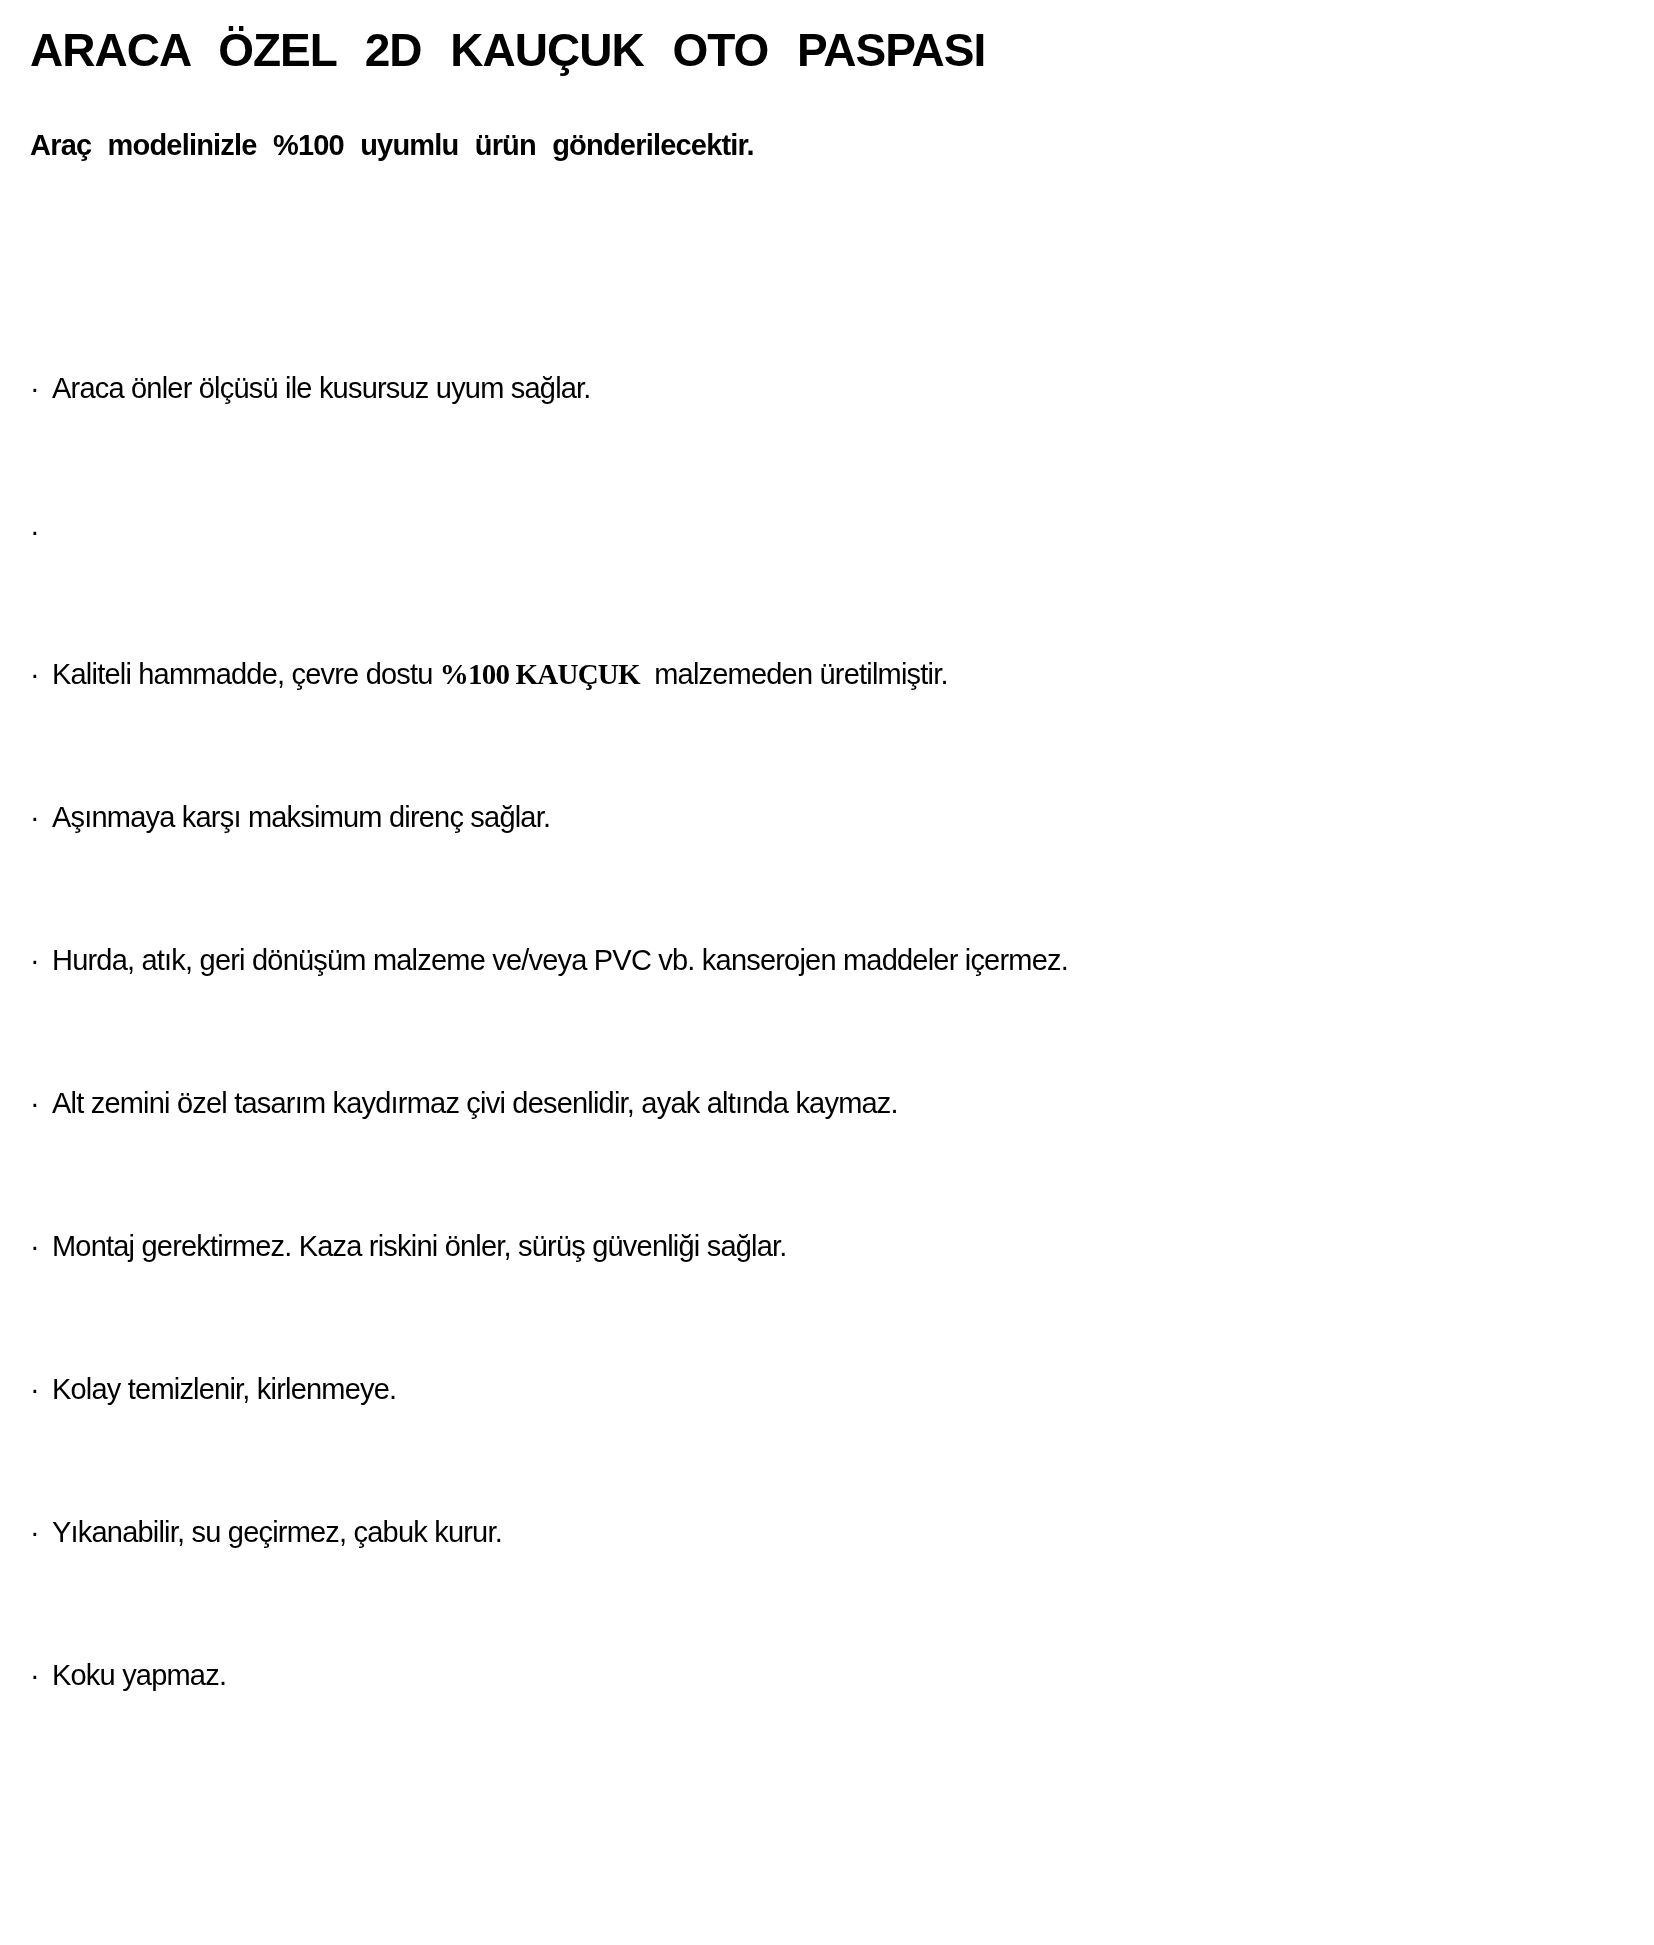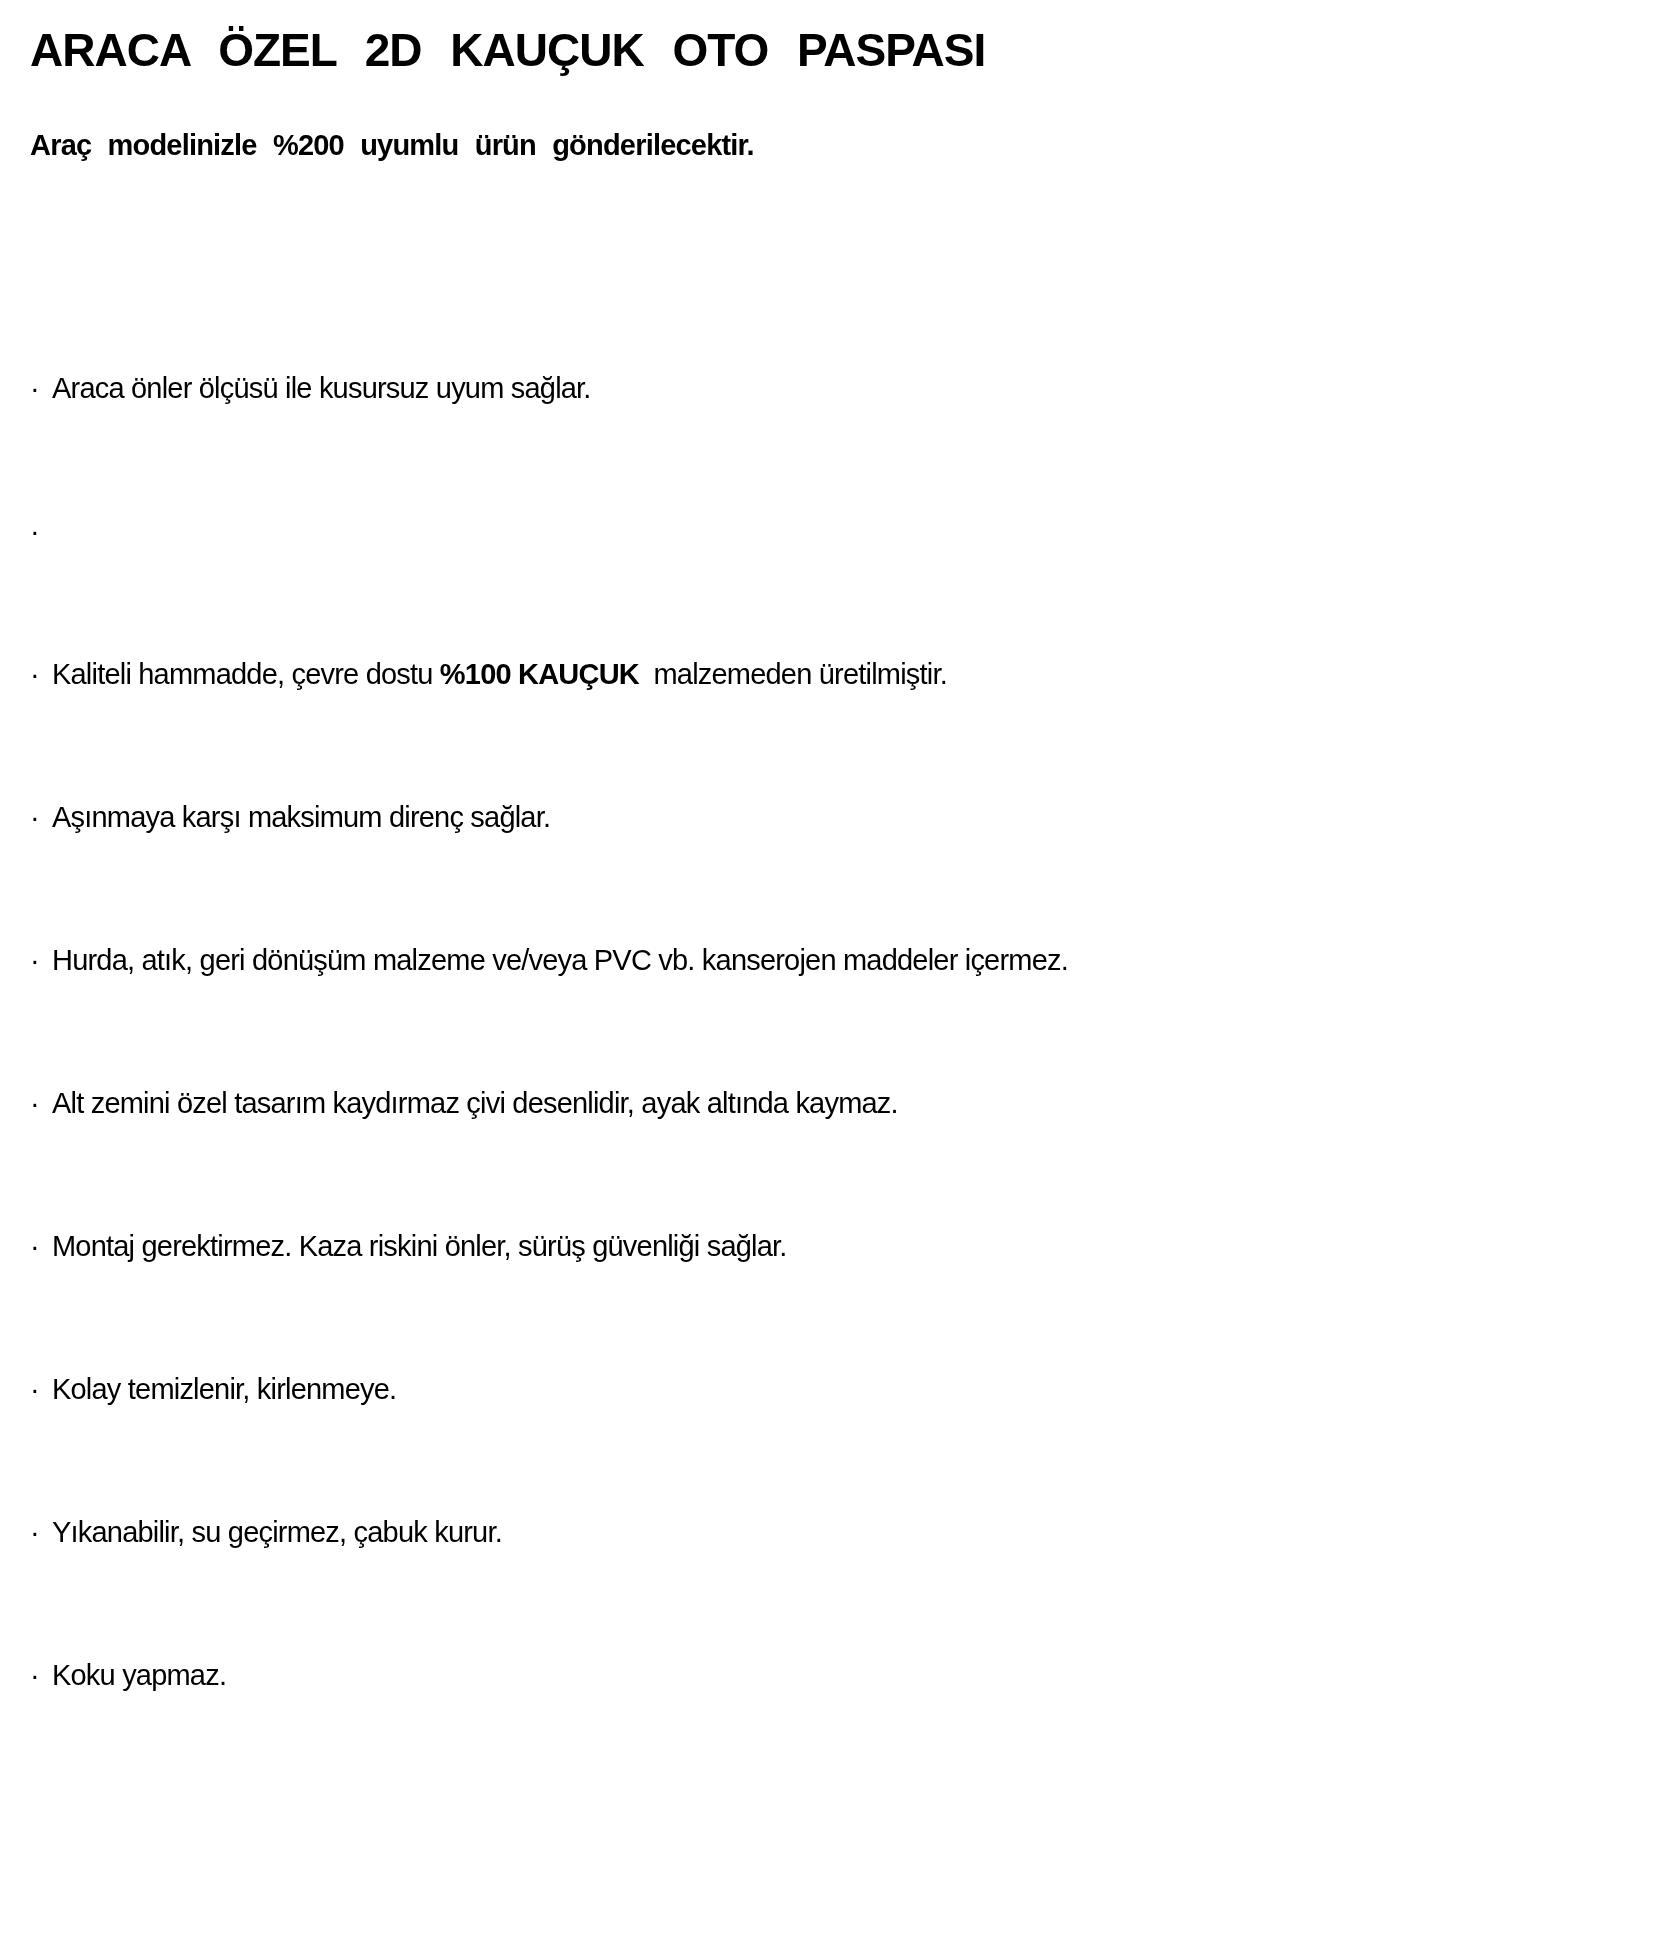--- a/index.html
+++ b/index.html
@@ -69,30 +69,31 @@
     flex: none;
     width: 22px;
     font-size: 29px;
     line-height: 36px;
   }
   .bullet-text {
     white-space: pre-wrap;
   }
   .seg-bold {
     font-weight: bold;
+    font-family: Liberation Serif, serif;
   }
 </style>
 </head>
 <body>
 
 <div class="page">
 
   <h1 class="doc-title">ARACA ÖZEL 2D KAUÇUK OTO PASPASI</h1>
 
-  <p class="intro">Araç modelinizle %200 uyumlu ürün gönderilecektir.</p>
+  <p class="intro">Araç modelinizle %100 uyumlu ürün gönderilecektir.</p>
 
 
   <ul class="bullet-list">
 
     <li class="bullet-item">
       <span class="bullet-marker">·</span>
       <span class="bullet-text">Araca önler ölçüsü ile kusursuz uyum sağlar.</span>
     </li>
 
     <li class="bullet-item">

